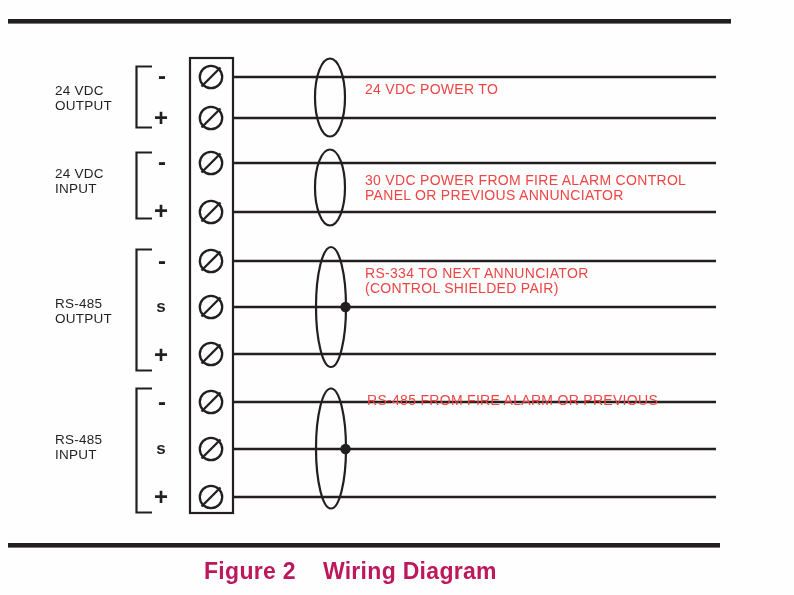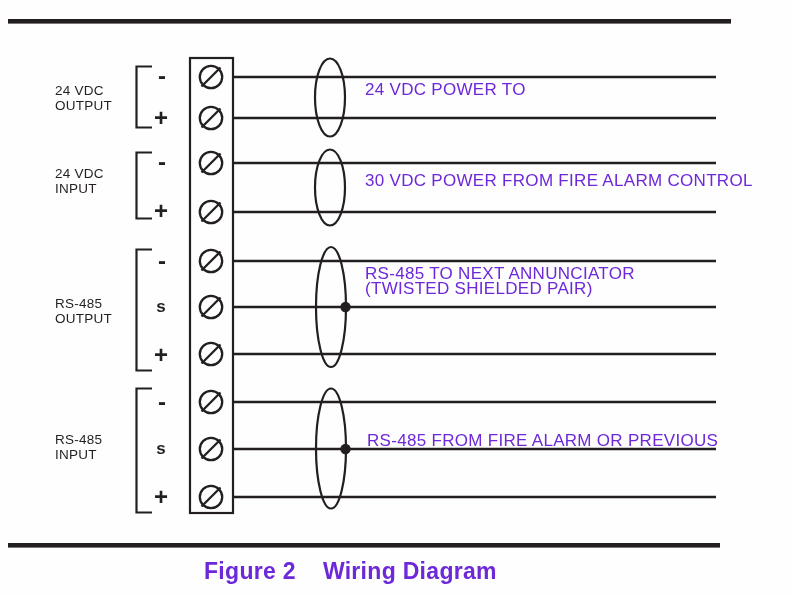--- a/index.html
+++ b/index.html
@@ -16,43 +16,43 @@
     position:absolute;
     left:55px;
     font-size:13.5px;
     line-height:15px;
     letter-spacing:0.25px;
     color:#231f20;
     white-space:nowrap;
   }
   .annot{
     position:absolute;
-    font-size:17px;
+    font-size:14px;
     line-height:15.3px;
     letter-spacing:0.3px;
-    color:#6d28d9;
+    color:#ef4444;
     white-space:nowrap;
   }
   .mark{
     position:absolute;
     transform:translate(-50%,-50%);
     font-weight:bold;
     font-size:24px;
     line-height:0;
     color:#231f20;
   }
   .mark-s{font-size:17px;}
   .caption{
     position:absolute;
     left:204px;
     top:558px;
     font-size:23px;
     font-weight:bold;
     letter-spacing:0.3px;
-    color:#6d28d9;
+    color:#be185d;
     white-space:nowrap;
   }
   .caption .cap-gap{display:inline-block;width:27px;}
 </style>
 </head>
 <body>
 
 <div class="page">
 
   <svg width="794" height="595" viewBox="0 0 794 595">
@@ -162,26 +162,27 @@
   <span class="mark" style="left:161px;top:355px">+</span>
   <span class="mark" style="left:162px;top:402px">-</span>
   <span class="mark mark-s" style="left:161px;top:449px">s</span>
   <span class="mark" style="left:161px;top:497px">+</span>
 
   <div class="annot" style="left:365px;top:82px">
     <div>24 VDC POWER TO</div>
   </div>
   <div class="annot" style="left:365px;top:173px">
     <div>30 VDC POWER FROM FIRE ALARM CONTROL</div>
+    <div>PANEL OR PREVIOUS ANNUNCIATOR</div>
   </div>
   <div class="annot" style="left:365px;top:266px">
-    <div>RS-485 TO NEXT ANNUNCIATOR</div>
-    <div>(TWISTED SHIELDED PAIR)</div>
+    <div>RS-334 TO NEXT ANNUNCIATOR</div>
+    <div>(CONTROL SHIELDED PAIR)</div>
   </div>
-  <div class="annot" style="left:367px;top:433px">
+  <div class="annot" style="left:367px;top:393px">
     <div>RS-485 FROM FIRE ALARM OR PREVIOUS</div>
   </div>
 
   <div class="caption">
     <span>Figure 2</span><span class="cap-gap"></span><span>Wiring Diagram</span>
   </div>
 
 </div>
 
 </body></html>

